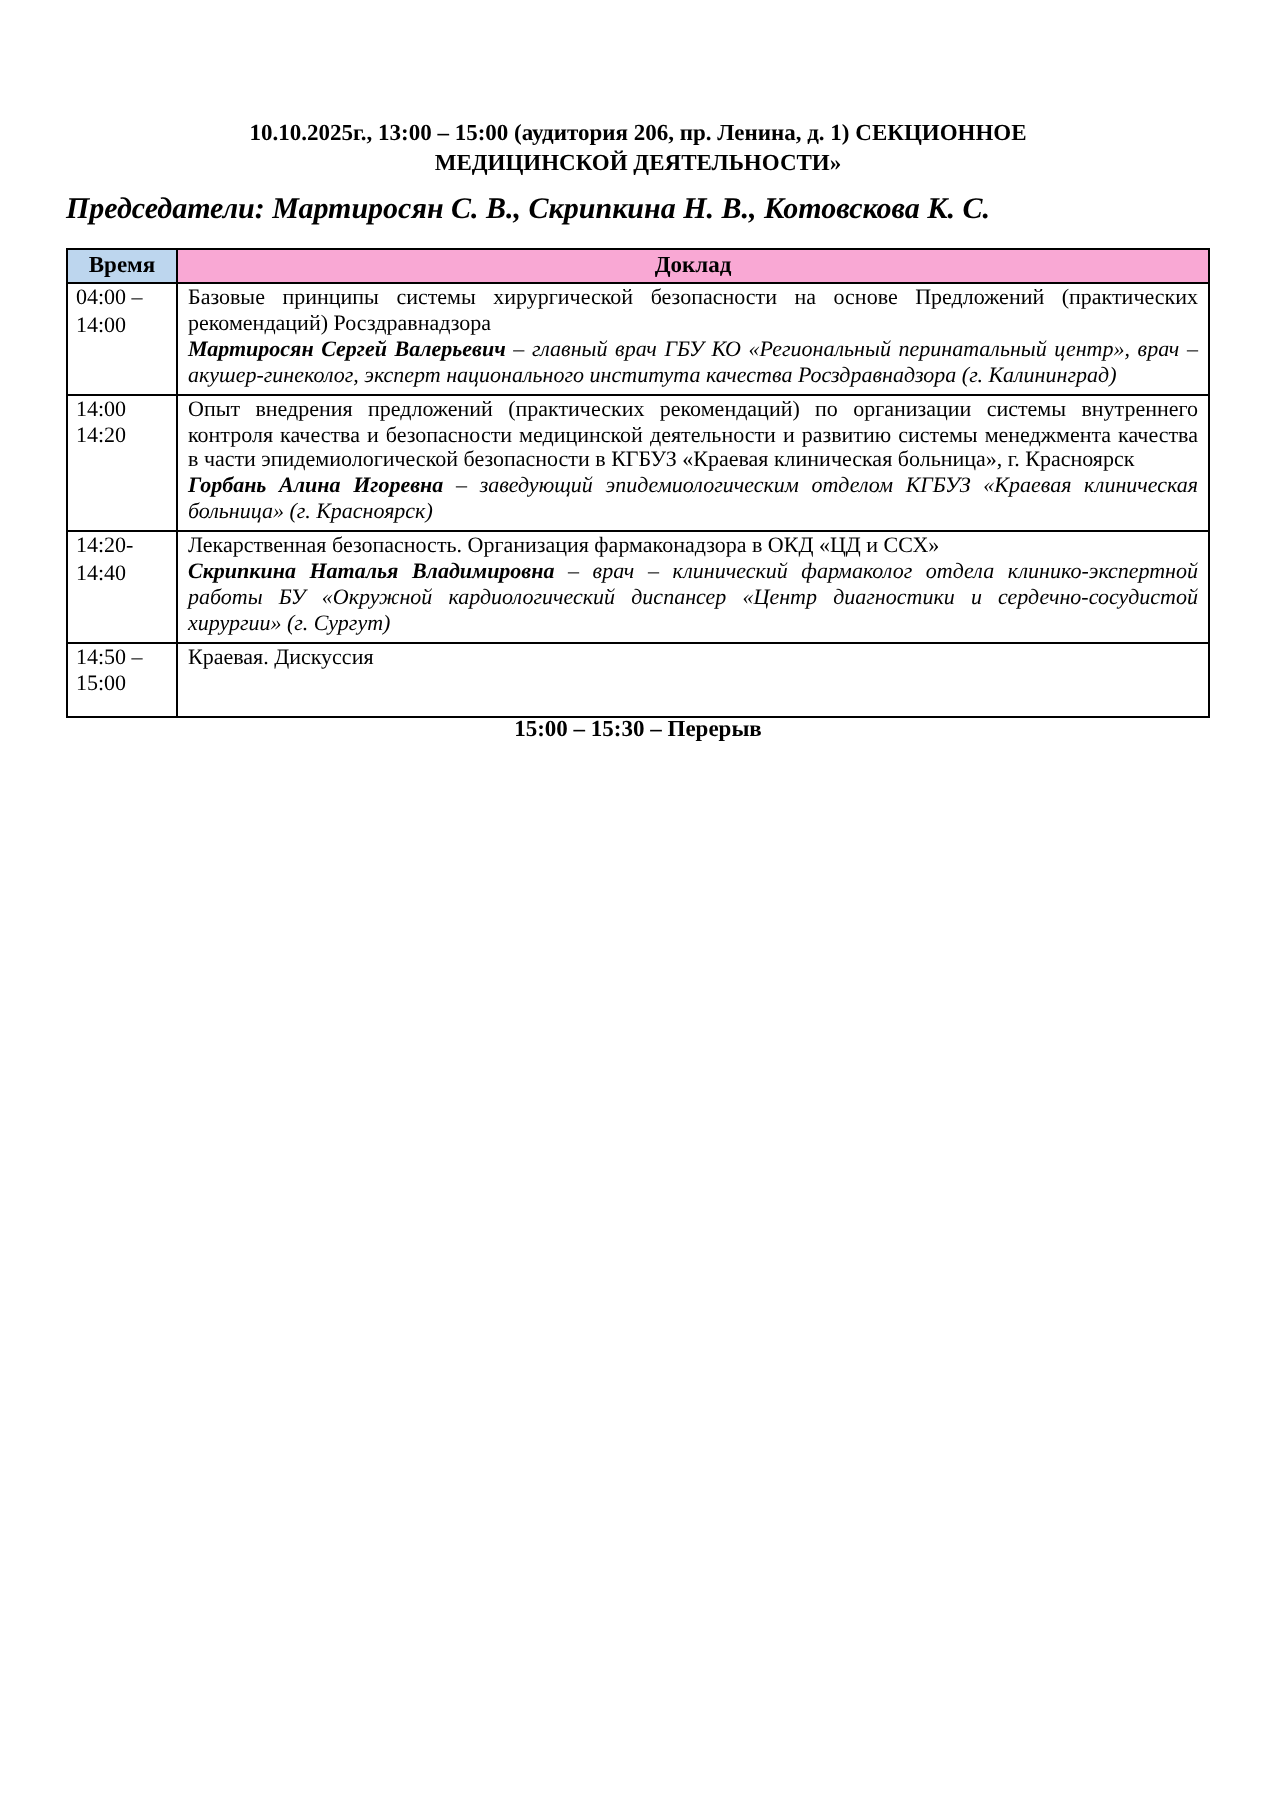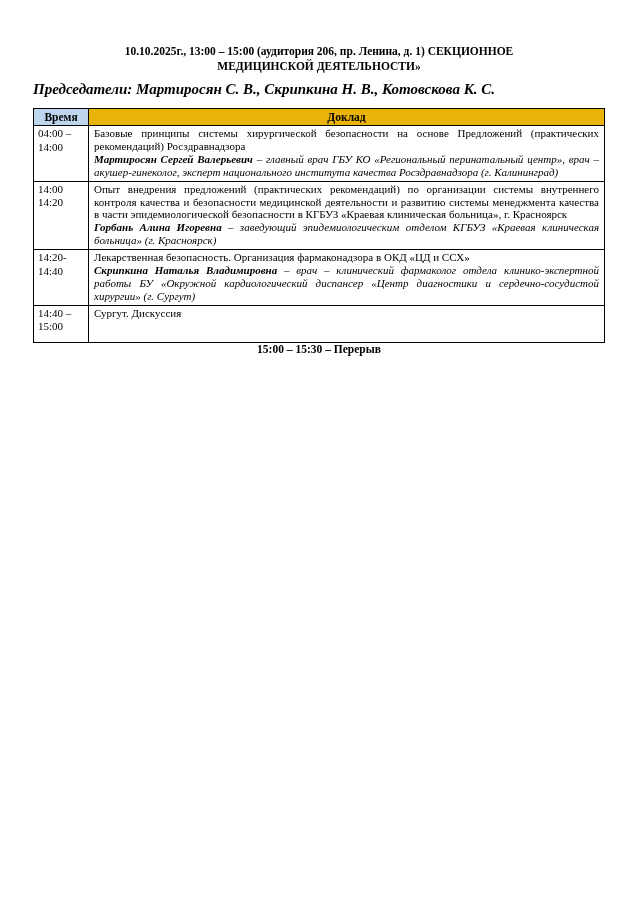--- a/index.html
+++ b/index.html
@@ -4,21 +4,21 @@
 <style>
   html, body { margin: 0; padding: 0; background: #ffffff; }
   body {
     width: 637px; height: 900px;
     font-family: "Liberation Serif", "DejaVu Serif", serif;
     color: #000;
     position: relative;
   }
   .page {
     position: absolute;
-    left: 33px; top: 44px;
+    left: 33px; top: 60px;
     width: 572px;
   }
   .doc-title {
     font-weight: bold;
     text-align: center;
     font-size: 11.5px;
     line-height: 14.5px;
   }
   .chairs {
     font-weight: bold;
@@ -72,21 +72,21 @@
     <div>10.10.2025г., 13:00 – 15:00 (аудитория 206, пр. Ленина, д. 1) СЕКЦИОННОЕ</div>
     <div>МЕДИЦИНСКОЙ ДЕЯТЕЛЬНОСТИ»</div>
   </div>
 
   <div class="chairs">Председатели: Мартиросян С. В., Скрипкина Н. В., Котовскова К. С.</div>
 
   <table class="program">
     <thead>
       <tr>
         <th class="th-cell" style="background: rgb(189, 214, 238);">Время</th>
-        <th class="th-cell" style="background: #eab308;">Доклад</th>
+        <th class="th-cell" style="background: #f9a8d4;">Доклад</th>
       </tr>
     </thead>
     <tbody>
       <tr>
         <td class="time-cell">
           <div>04:00 –</div>
           <div>14:00</div>
         </td>
         <td class="report-cell">
           <p>Базовые принципы системы хирургической безопасности на основе Предложений (практических рекомендаций) Росздравнадзора</p>
@@ -108,25 +108,25 @@
           <div>14:20-</div>
           <div>14:40</div>
         </td>
         <td class="report-cell">
           <p>Лекарственная безопасность. Организация фармаконадзора в ОКД «ЦД и ССХ»</p>
           <p><span class="speaker-name">Скрипкина Наталья Владимировна</span><span class="speaker-info"> – врач – клинический фармаколог отдела клинико-экспертной работы БУ «Окружной кардиологический диспансер «Центр диагностики и сердечно-сосудистой хирургии» (г. Сургут)</span></p>
         </td>
       </tr>
       <tr class="last-row">
         <td class="time-cell">
-          <div>14:40 –</div>
+          <div>14:50 –</div>
           <div>15:00</div>
         </td>
         <td class="report-cell">
-          <p>Сургут. Дискуссия</p>
+          <p>Краевая. Дискуссия</p>
         </td>
       </tr>
     </tbody>
   </table>
 
   <div class="break-note">15:00 – 15:30 – Перерыв</div>
 
 </div>
 
 </body></html>

